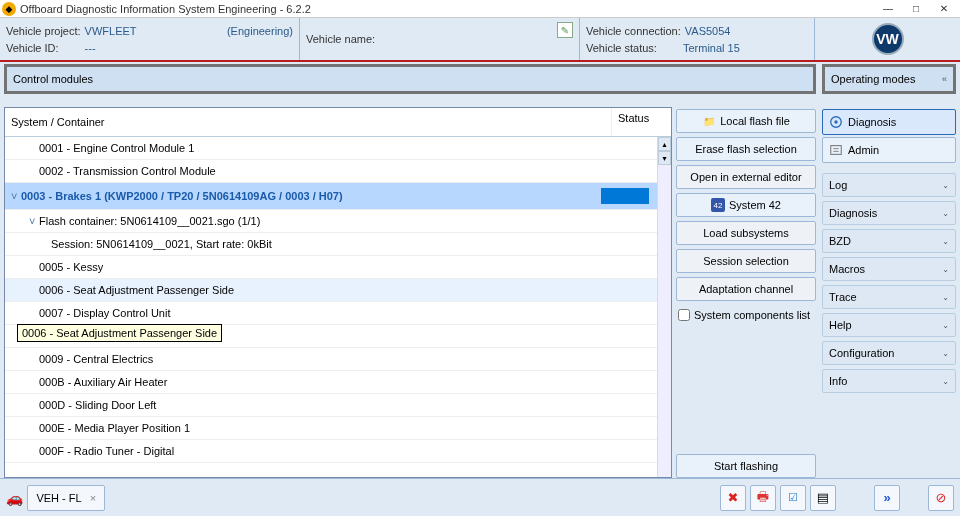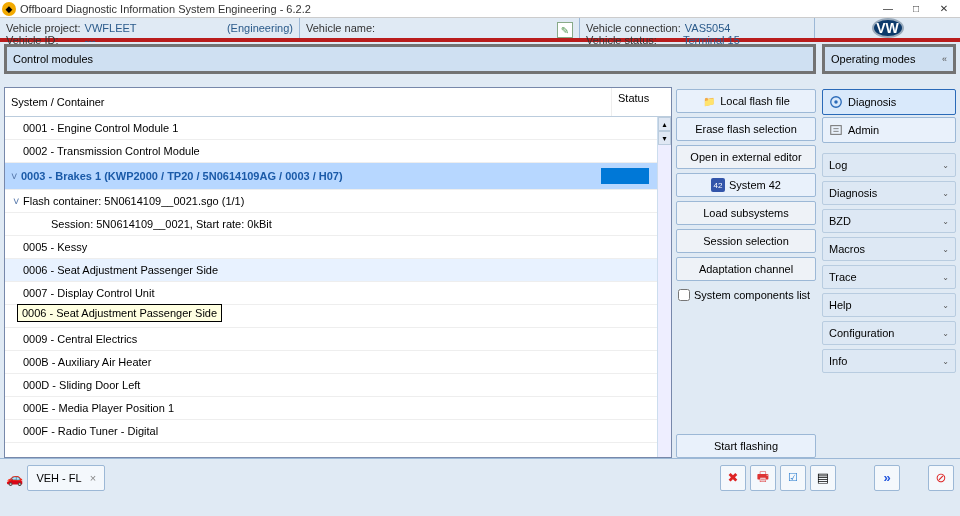--- a/index.html
+++ b/index.html
@@ -1,21 +1,21 @@
 <!DOCTYPE html>
 <html><head>
 <meta charset="utf-8">
 <style>
 *{box-sizing:border-box;margin:0;padding:0;font-family:Tahoma,Arial,sans-serif;font-size:11px;color:#000}
 body{background:#e0eaf4;width:960px;height:516px;overflow:hidden}
 .titlebar{height:18px;background:#fff;display:flex;align-items:center;padding:0 2px;border-bottom:1px solid #ccc}
 .titlebar .icon-app{width:14px;height:14px;background:#f2a900;border-radius:50%;margin-right:4px;display:flex;align-items:center;justify-content:center;font-size:9px}
 .titlebar .title{flex:1;font-size:11px;color:#333}
 .titlebar .winbtn{width:28px;height:16px;display:flex;align-items:center;justify-content:center;font-size:10px;color:#333}
-.info-row{display:flex;height:24px;border-bottom:4px solid #b91c1c}
+.info-row{display:flex;height:44px;border-bottom:2px solid #b91c1c}
 .info-cell{border-right:1px solid #9cb8d6;padding:4px 6px;display:flex;flex-direction:column;justify-content:space-around}
 .info-line{display:flex;gap:4px}
 .info-lbl{color:#333;white-space:nowrap}
 .info-val{color:#2a5a8a}
 .info-cell.proj{width:300px}
 .info-cell.name{width:280px;position:relative}
 .info-cell.conn{width:235px}
 .info-cell.logo{flex:1;display:flex;align-items:center;justify-content:center;border-right:none}
 .vw-logo{width:32px;height:32px;border-radius:50%;background:#0d3a6b;display:flex;align-items:center;justify-content:center;color:#fff;font-weight:bold;font-size:14px;border:2px solid #9ab}
 .edit-icn{position:absolute;right:6px;top:4px;width:16px;height:16px;border:1px solid #8a8;background:#fff;display:flex;align-items:center;justify-content:center;font-size:10px;color:#595}
@@ -25,21 +25,21 @@
 .section-hdr{background:#cfe0f2;border:3px solid #737373;padding:6px 6px;display:flex;justify-content:space-between;align-items:center;margin-bottom:13px}
 .section-hdr .chev{font-size:9px;color:#555}
 .workarea{display:flex;gap:4px;flex:1;min-height:0}
 .tree-wrap{flex:1;border:1px solid #78a;background:#fff;display:flex;flex-direction:column;min-height:0}
 .tree-hdr{display:flex;border-bottom:1px solid #bcd}
 .tree-hdr .col-sys{flex:1;padding:8px 6px}
 .tree-hdr .col-stat{width:60px;padding:4px 6px;border-left:1px solid #eee}
 .tree-body{flex:1;overflow-y:auto}
 .row{display:flex;align-items:center;padding:5px 6px;border-bottom:1px solid #eee;cursor:default}
 .row .lbl{flex:1;white-space:nowrap;overflow:hidden}
-.row.indent1{padding-left:8px}
+.row.indent1{padding-left:24px}
 .row.indent2{padding-left:36px}
 .row.sel{background:#b7d7ff}
 .row.sel .stat-bar{background:#0078d7;height:16px;width:48px;margin-right:2px}
 .row.hov{background:#e8f2ff}
 .row .exp{display:inline-block;width:10px;color:#57a}
 .row.sel .lbl{color:#1a5aa8;font-weight:bold}
 .tooltip{position:absolute;background:#ffffe1;border:1px solid #000;padding:2px 4px;font-size:11px;z-index:10}
 .btns{width:140px;display:flex;flex-direction:column;gap:4px;padding-top:2px}
 .btn{height:24px;border:1px solid #9cb8d6;background:#e9f1fb;display:flex;align-items:center;justify-content:center;padding:0 6px;gap:4px;border-radius:2px}
 .btn.dis{color:#999;background:#eef2f7}

